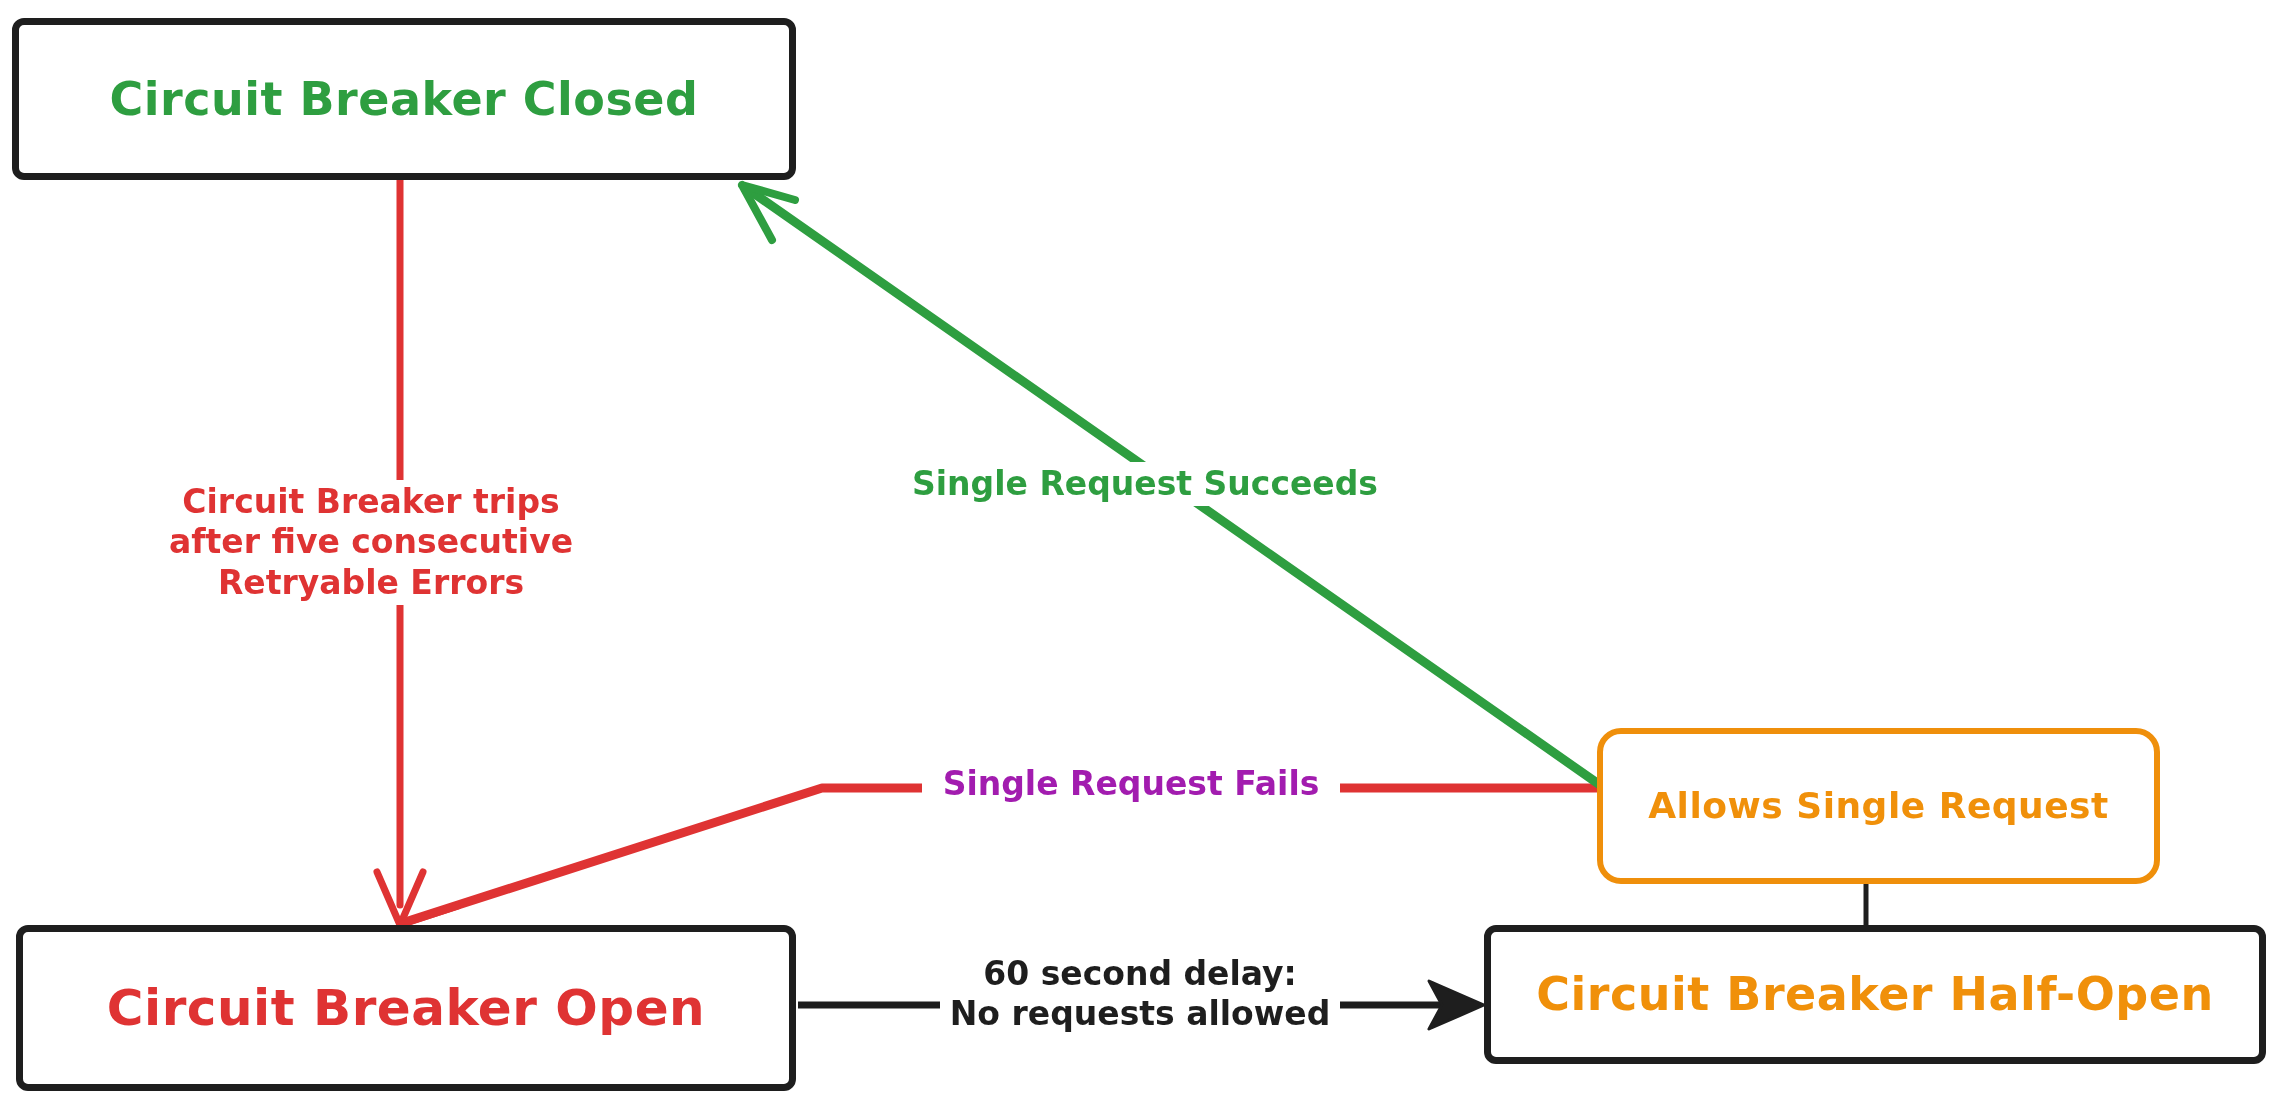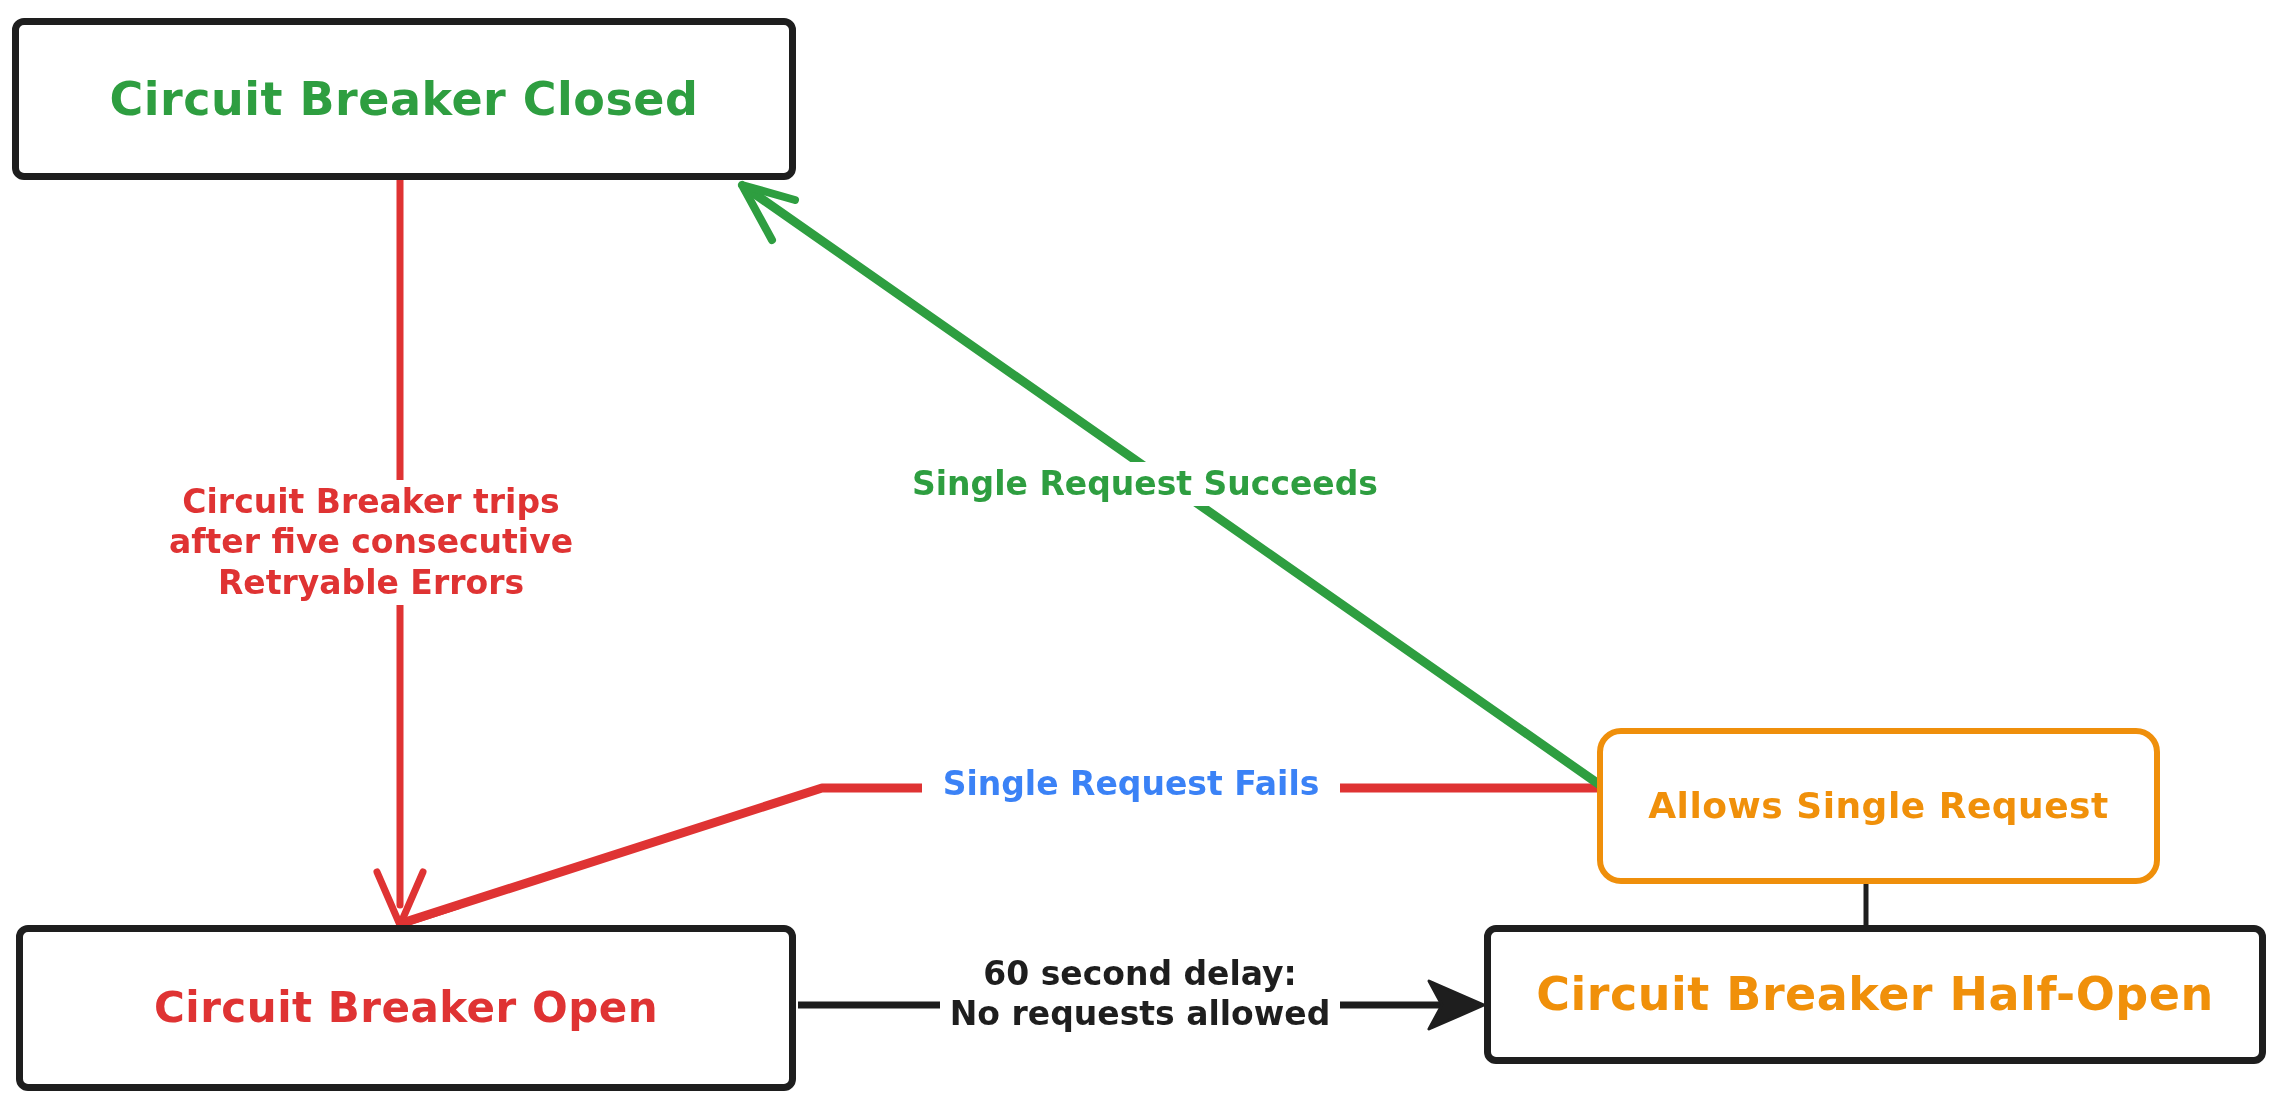--- a/index.html
+++ b/index.html
@@ -60,21 +60,21 @@
     color: #2e9e40;
     font-size: 46px;
   }
 
   #node-open {
     left: 16px;  top: 925px;
     width: 780px; height: 166px;
   }
   #node-open .node-label {
     color: #df3333;
-    font-size: 42px;
+    font-size: 50px;
   }
 
   #node-half-open {
     left: 1484px; top: 925px;
     width: 782px; height: 139px;
   }
   #node-half-open .node-label {
     color: #f0900a;
     font-size: 46px;
   }
@@ -109,21 +109,21 @@
   }
   #label-succeeds {
     left: 895px; top: 462px;
     width: 500px;
     color: #2e9e40;
     font-size: 33px;
   }
   #label-fails {
     left: 922px; top: 762px;
     width: 418px;
-    color: #3b82f6;
+    color: #a21caf;
     font-size: 33px;
     text-align: center;
   }
   #label-delay {
     left: 940px; top: 952px;
     width: 400px;
     color: #1e1e1e;
     font-size: 33px;
   }
 </style>

